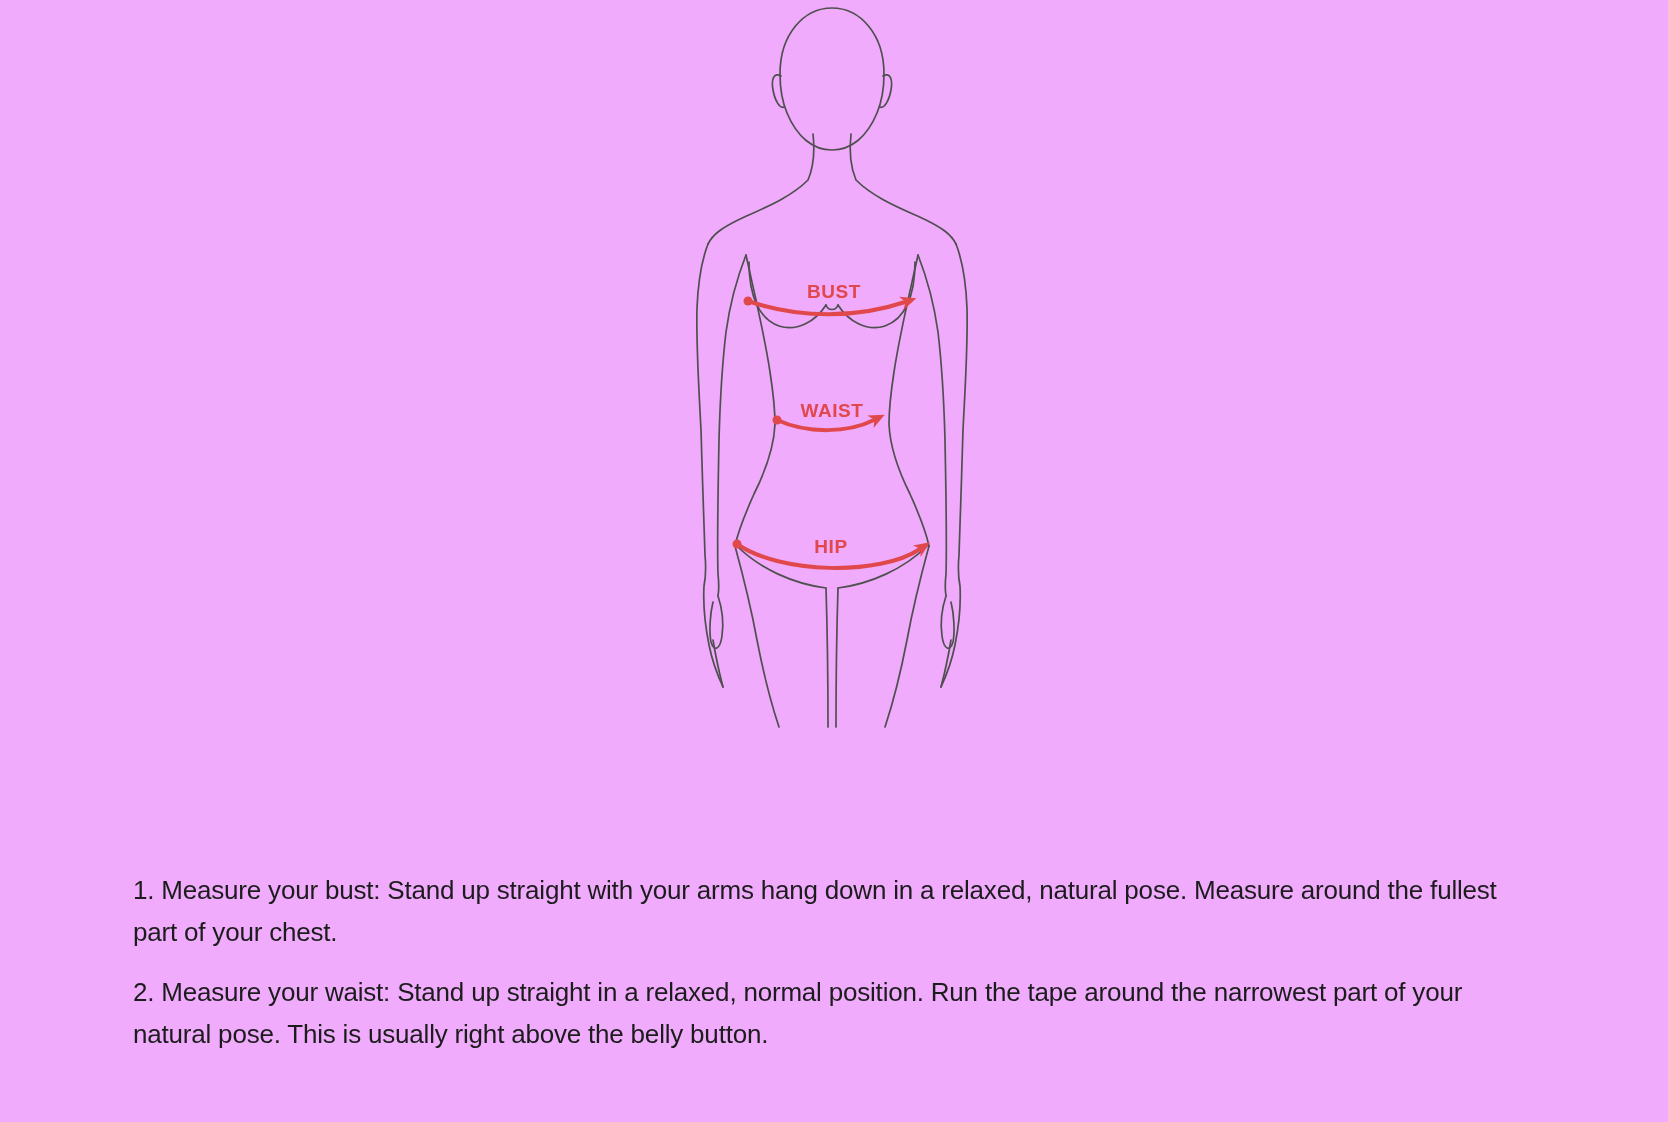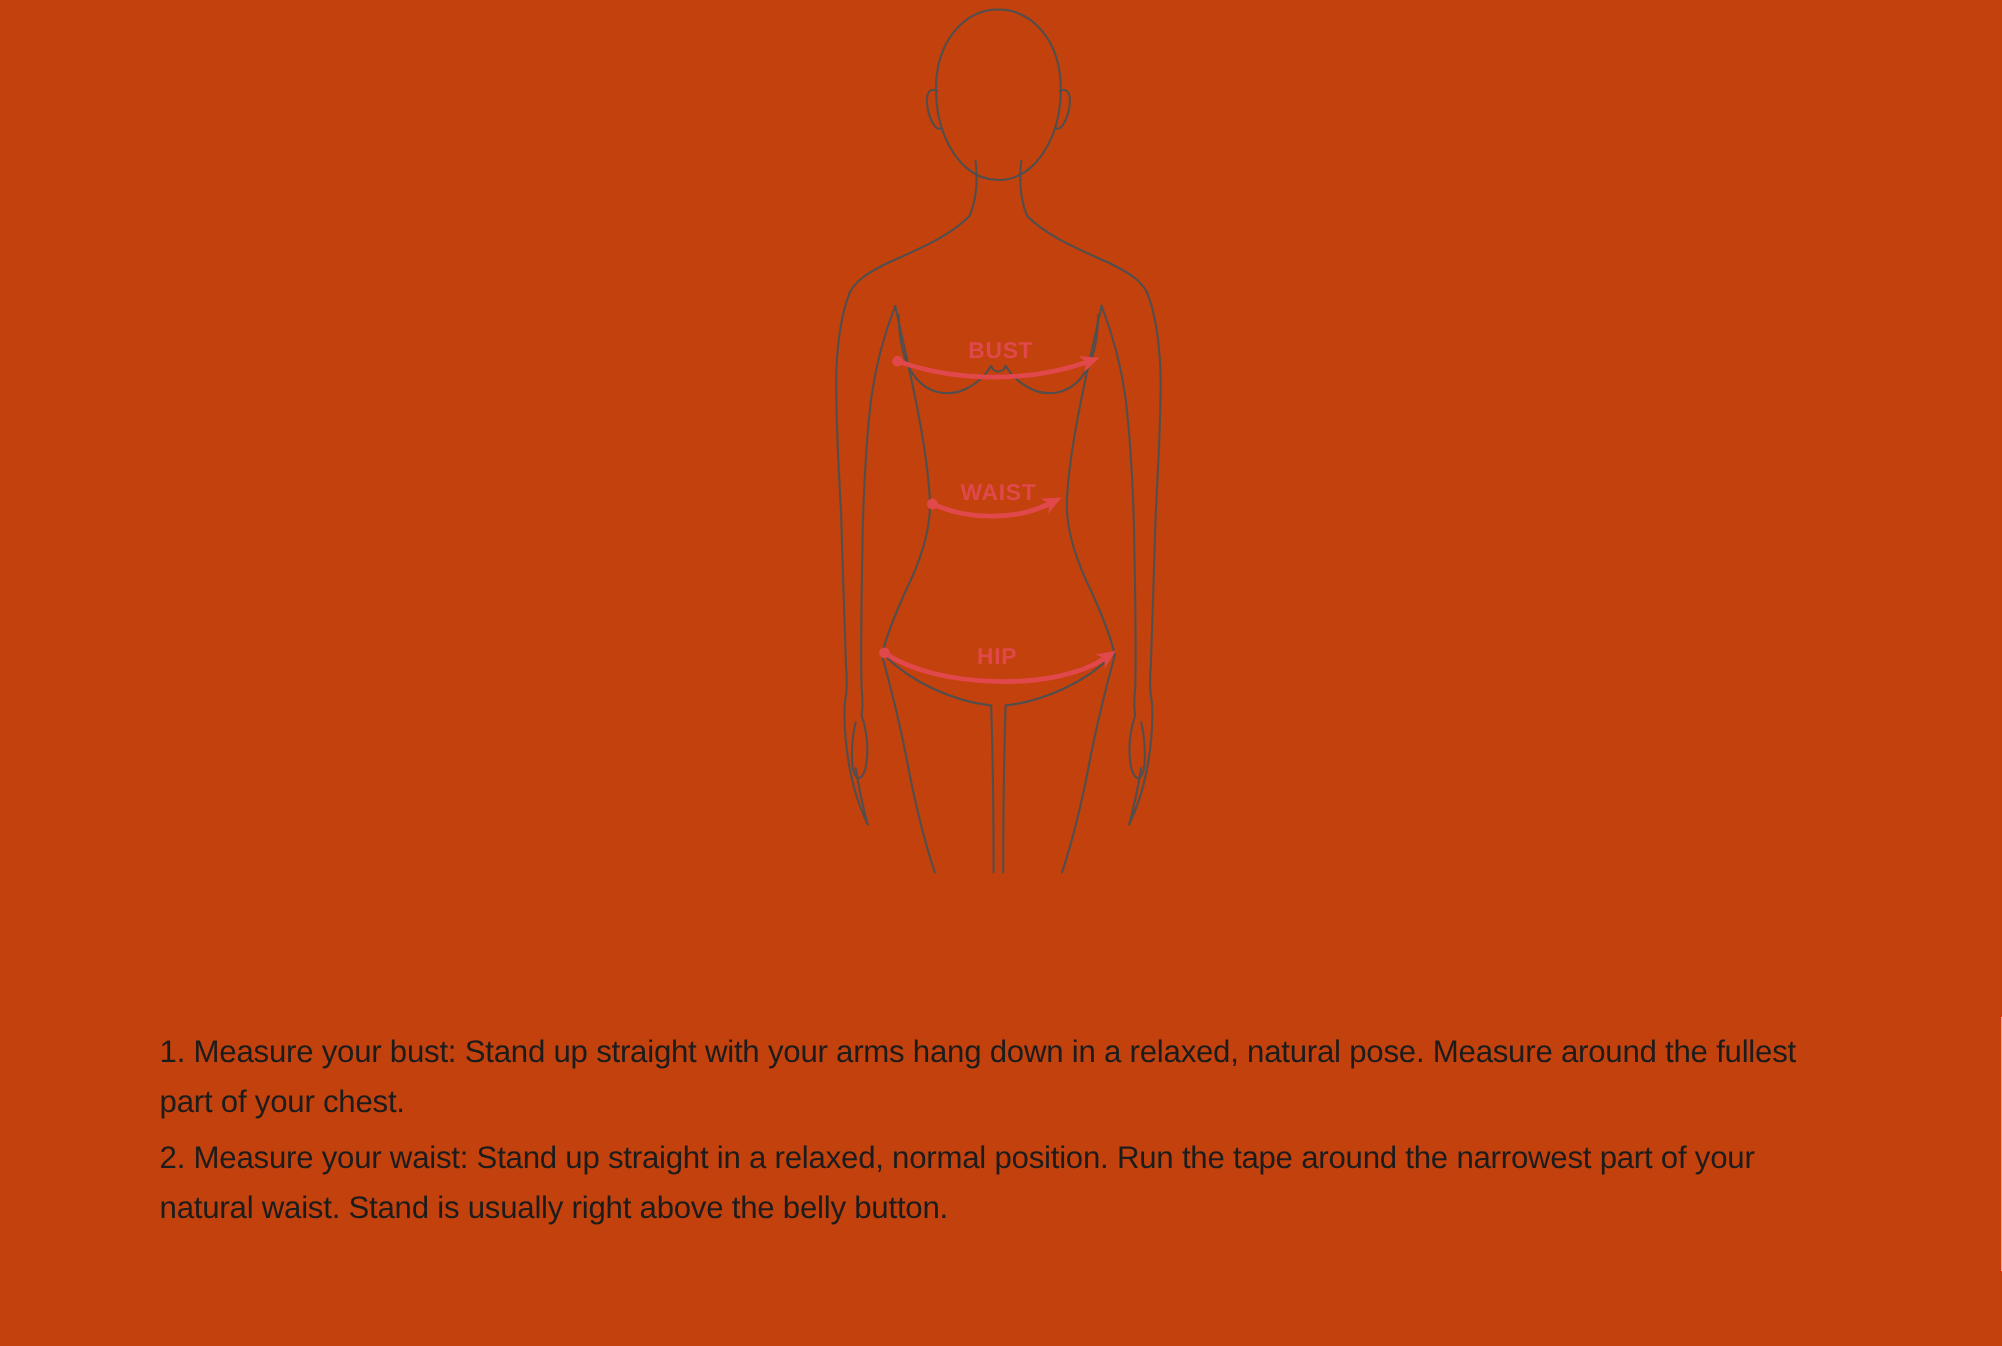--- a/index.html
+++ b/index.html
@@ -8,21 +8,21 @@
     background: #ffffff;
     width: 1668px;
     height: 1122px;
     overflow: hidden;
     font-family: "Liberation Sans", sans-serif;
   }
   .page {
     position: relative;
     width: 1668px;
     height: 1122px;
-    background: #c2410c;
+    background: #f0abfc;
   }
   .figure-wrap {
     position: absolute;
     left: 650px;
     top: 0;
     width: 370px;
     height: 740px;
   }
   .figure-wrap svg { display: block; }
   .measure-label {
@@ -35,21 +35,21 @@
     position: absolute;
     left: 133px;
     top: 851px;
     width: 1378px;
     font-size: 26px;
     line-height: 42px;
     letter-spacing: -0.2px;
     color: #1c1c1c;
   }
   .instructions p {
-    margin: 4px 0 2px 0;
+    margin: 18px 0 2px 0;
     padding: 0;
   }
   .instructions .num {
     margin-right: 7px;
   }
 </style>
 </head>
 <body>
 
 <div class="page">
@@ -117,17 +117,17 @@
         <text x="831" y="553">HIP</text>
       </g>
     </svg>
   </div>
 
   <div class="instructions">
     <p>
       <span class="num">1.</span><span>Measure your bust: Stand up straight with your arms hang down in a relaxed, natural pose. Measure around the fullest part of your chest.</span>
     </p>
     <p>
-      <span class="num">2.</span><span>Measure your waist: Stand up straight in a relaxed, normal position. Run the tape around the narrowest part of your natural waist. Stand is usually right above the belly button.</span>
+      <span class="num">2.</span><span>Measure your waist: Stand up straight in a relaxed, normal position. Run the tape around the narrowest part of your natural pose. This is usually right above the belly button.</span>
     </p>
   </div>
 
 </div>
 
 </body></html>

